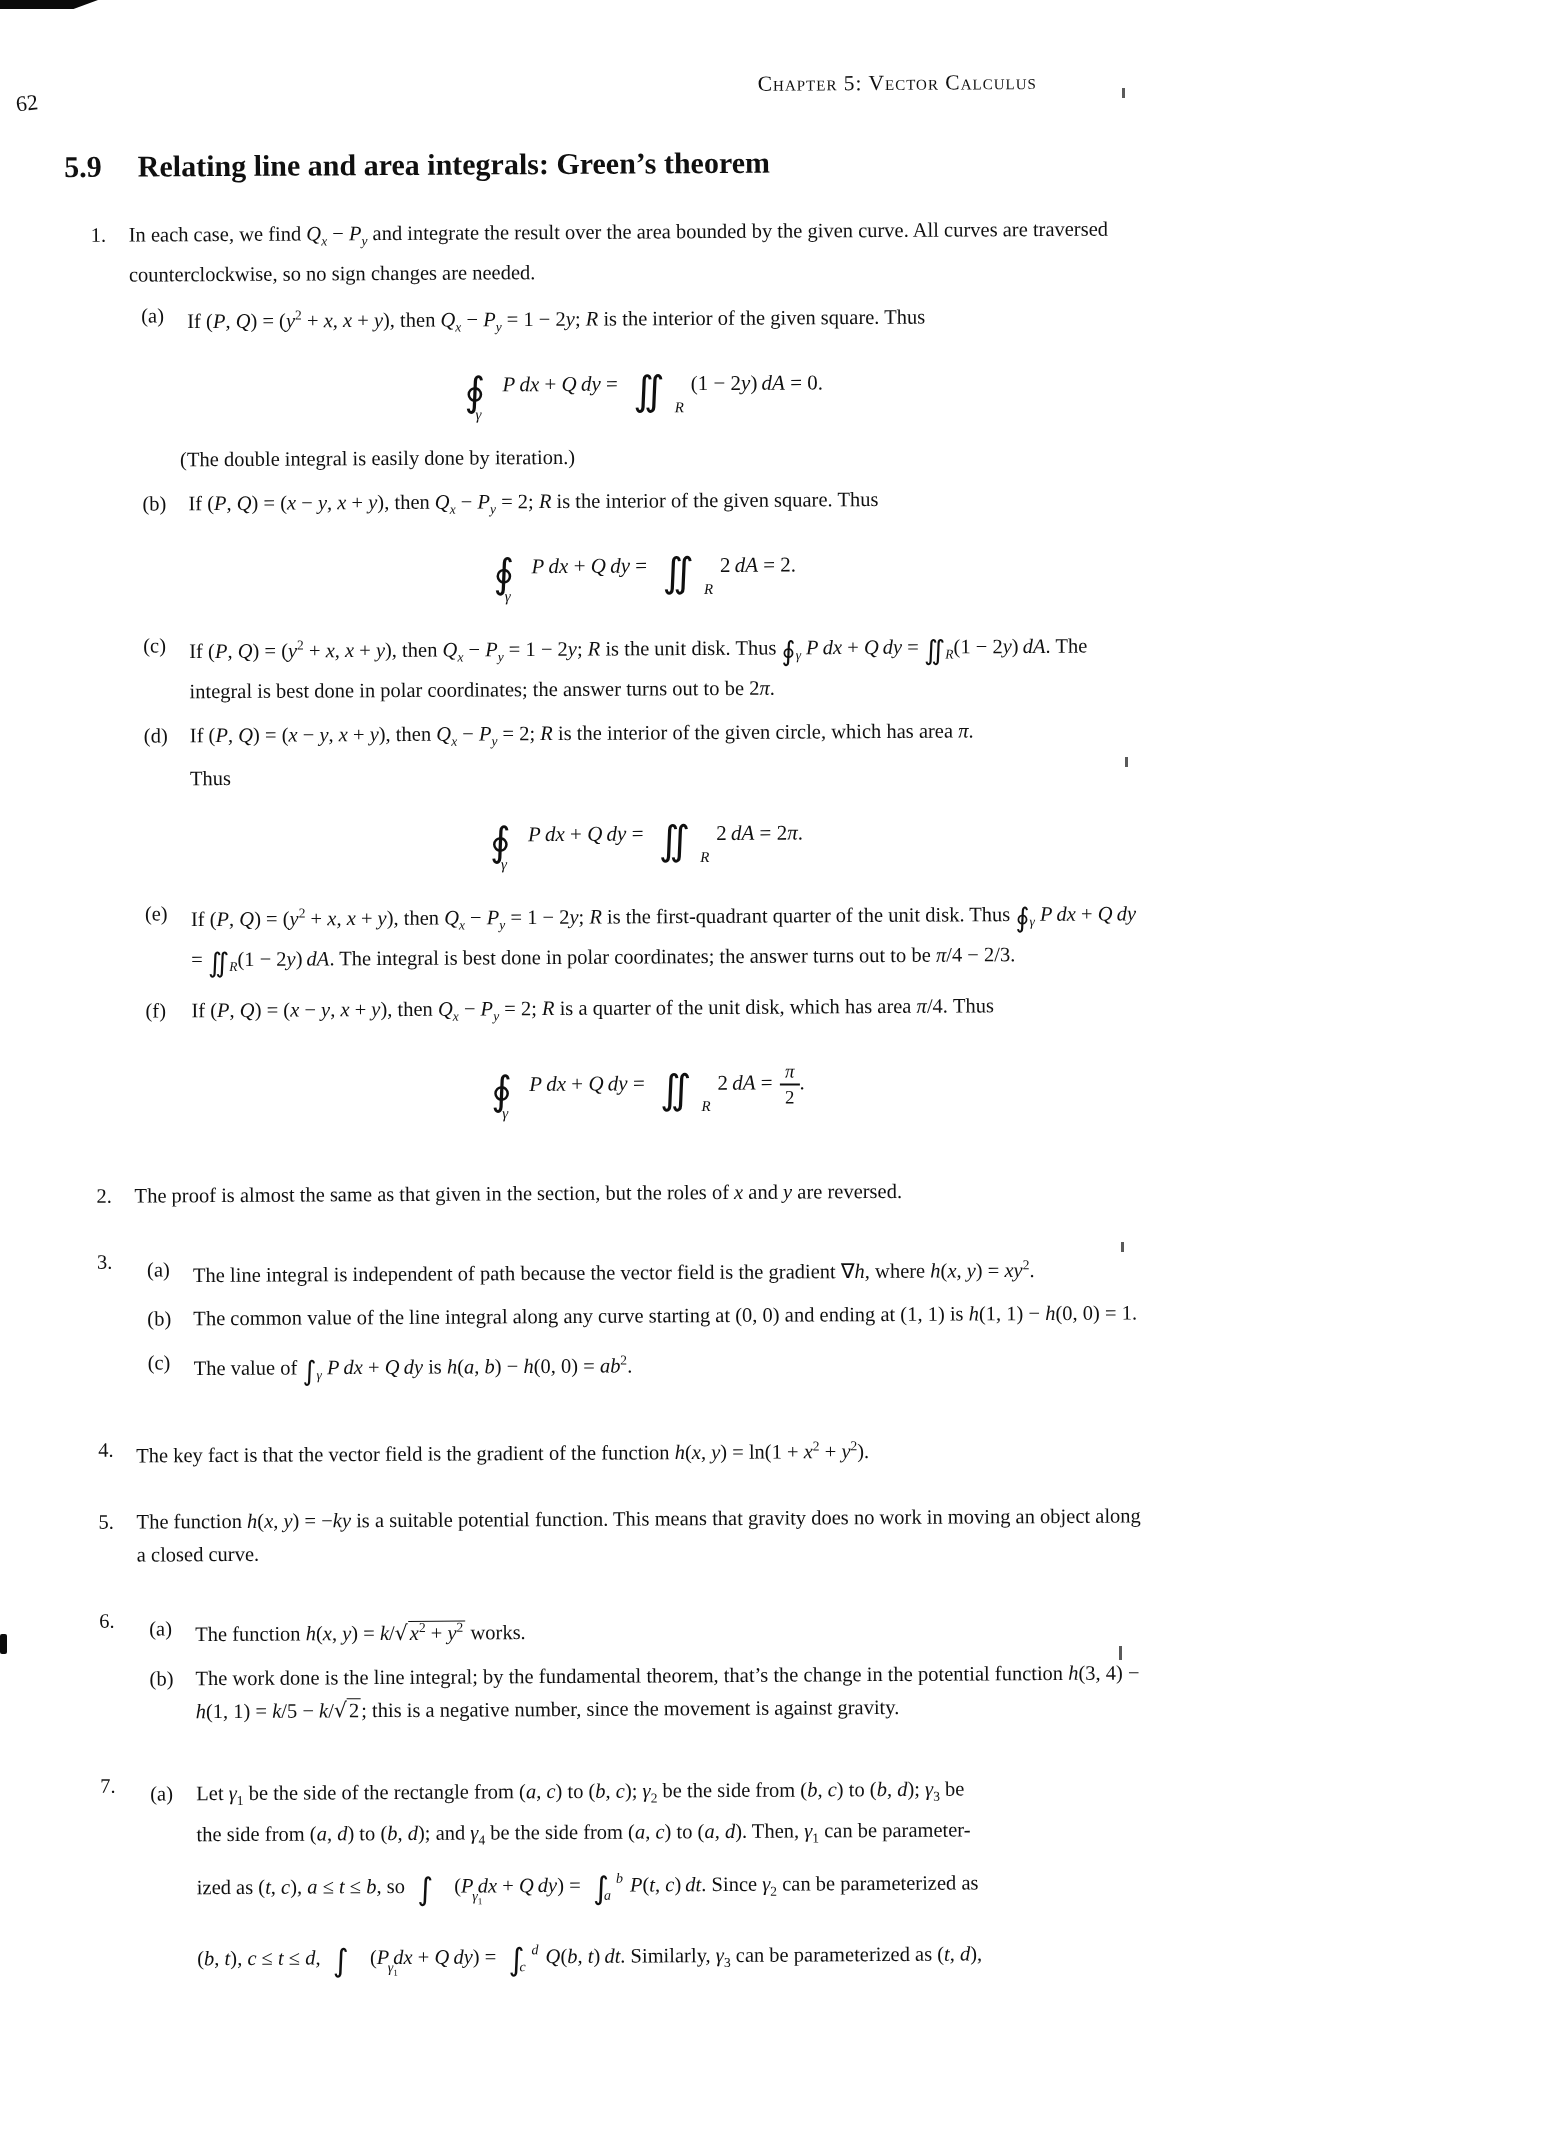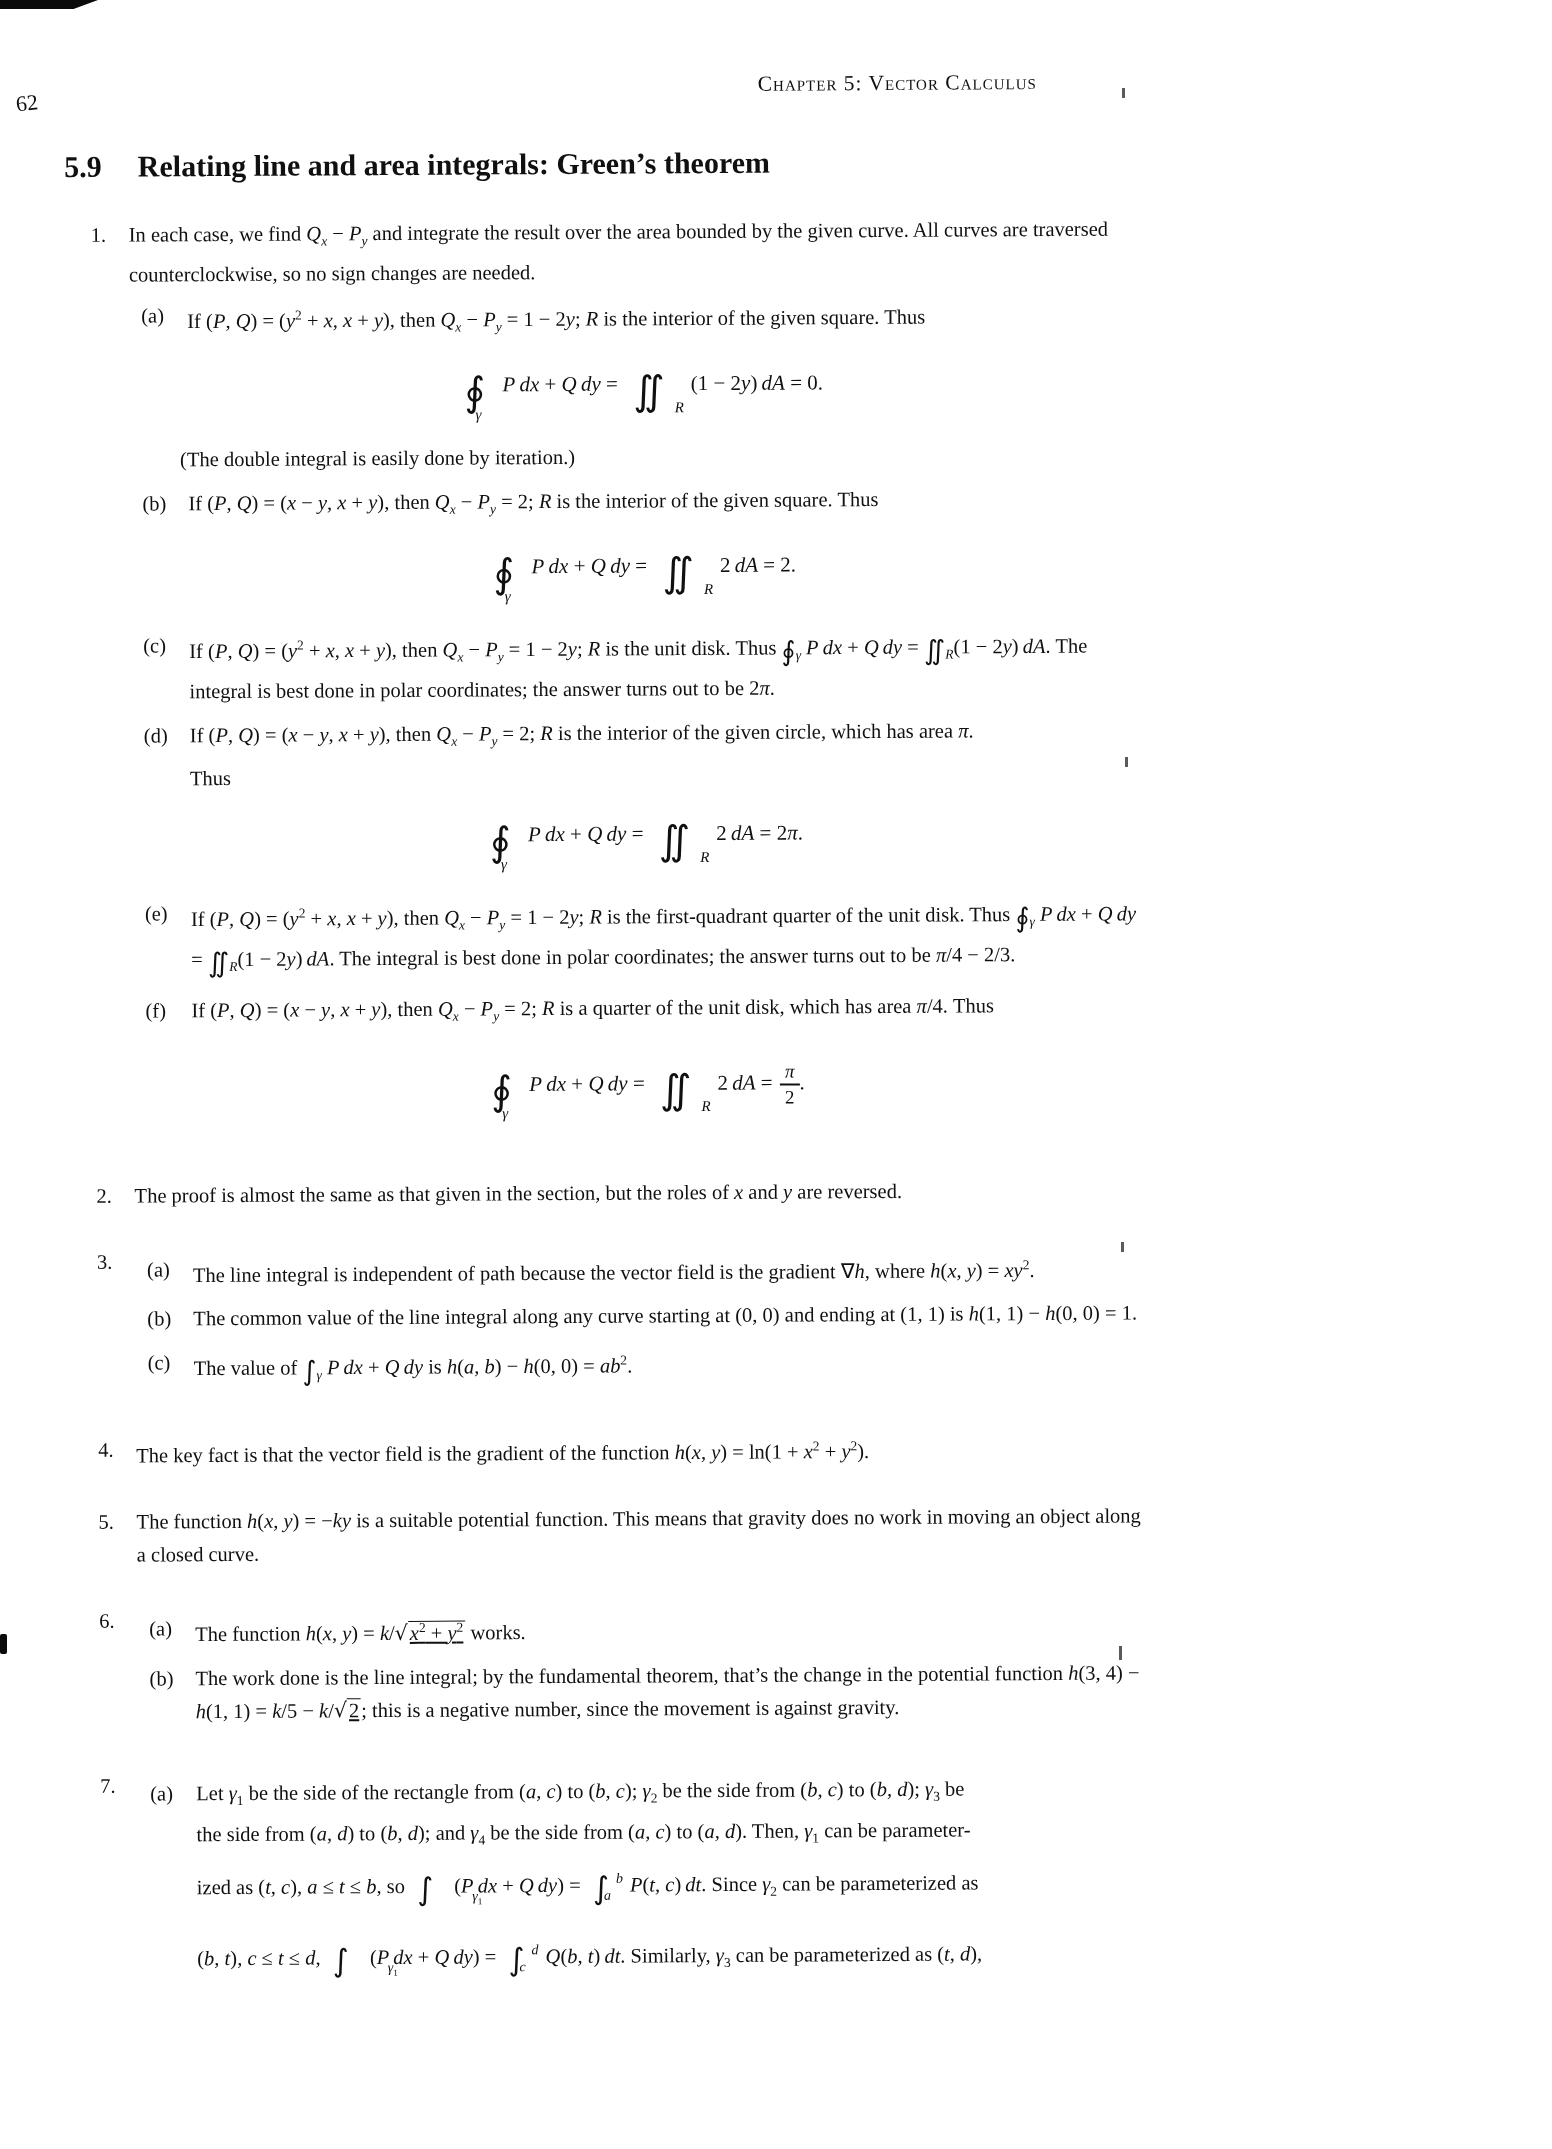--- a/index.html
+++ b/index.html
@@ -67,21 +67,21 @@
   .bint .bt{position:absolute;right:2px;top:-16px;font-size:14px;font-family:"Liberation Serif",serif;line-height:1;}
 
   
   .frac{display:inline-block;vertical-align:middle;text-align:center;line-height:1.05;font-size:19px;margin-left:2px;}
   .frac .num{display:block;border-bottom:2px solid #101010;padding:0 5px 2px;}
   .frac .den{display:block;padding-top:2px;}
 
   
   .sqrt{white-space:nowrap;}
   .rsign{font-family:"DejaVu Sans","DejaVu Serif",sans-serif;}
-  .rd{border-top:1.7px solid #101010;padding:0 2px;text-decoration:underline;}
+  .rd{border-top:1.7px solid #101010;padding:0 2px;}
 
   i{font-style:italic;}
 
   
   .art{position:absolute;background:#0b0b0b;}
   #artTL{left:0;top:0;width:98px;height:9px;clip-path:polygon(0 0,100% 0,75% 100%,0 100%);}
   #artL1{left:0;top:1634px;width:7px;height:20px;border-radius:2px;}
   .tick{position:absolute;width:3px;height:10px;background:#5a5a5a;}
   #t1{left:1122px;top:88px;}
   #t2{left:1125px;top:757px;}

